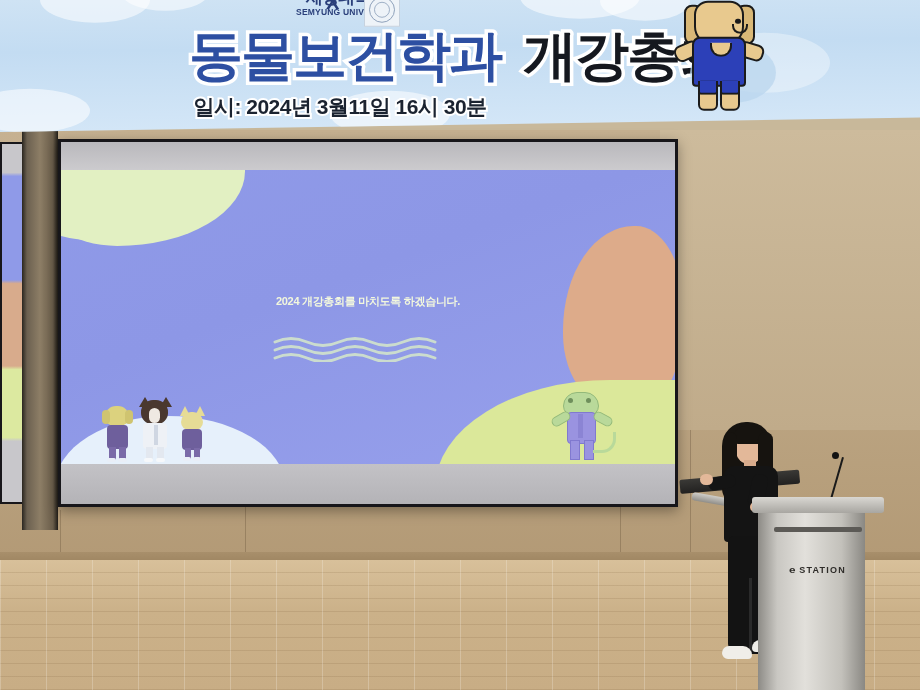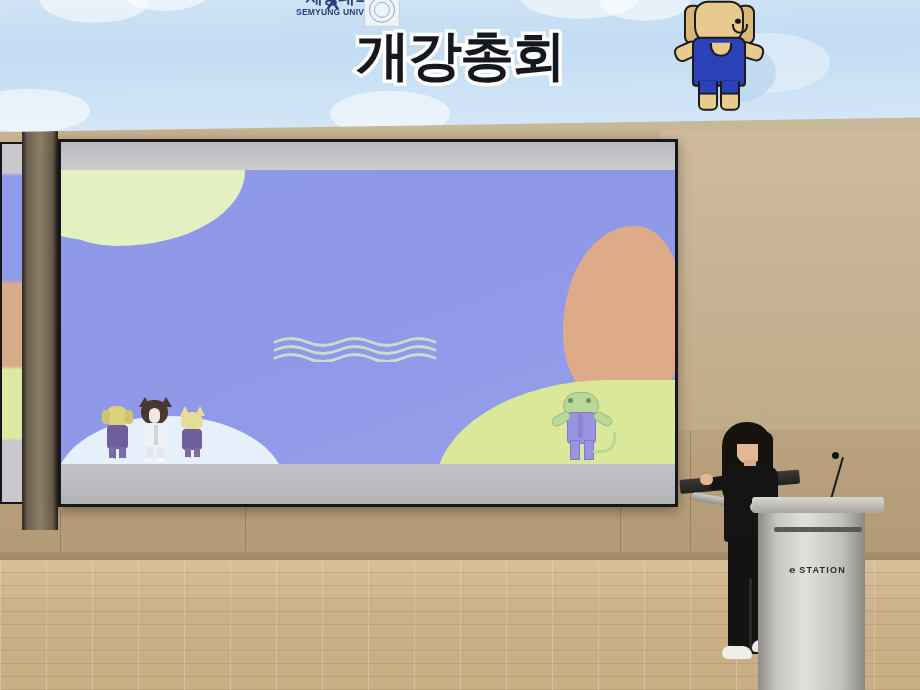--- a/index.html
+++ b/index.html
@@ -262,20 +262,21 @@
     <div class="screen-surface">
       <div class="screen-blank-top"></div>
 
       <div class="slide">
         <div class="blob-green2"></div>
         <div class="blob-green"></div>
         <div class="blob-orange"></div>
         <div class="hill-yellow"></div>
         <div class="hill-white"></div>
 
+        <div class="thanksub">2024 개강총회를 마치도록 하겠습니다.</div>
 
         <svg class="waves" width="190" height="26">
           <path d="M2 6 q16 -7 32 0 t32 0 t32 0 t32 0 t32 0" fill="none" stroke="#d6e8c9" stroke-width="3" stroke-linecap="round" opacity=".85"></path>
           <path d="M2 14 q16 -7 32 0 t32 0 t32 0 t32 0 t32 0" fill="none" stroke="#d6e8c9" stroke-width="3" stroke-linecap="round" opacity=".85"></path>
           <path d="M2 22 q16 -7 32 0 t32 0 t32 0 t32 0 t32 0" fill="none" stroke="#d6e8c9" stroke-width="3" stroke-linecap="round" opacity=".85"></path>
         </svg>
 
         <div class="chars">
 
           <div class="ch" style="left:0;width:34px;height:56px;">
@@ -347,22 +348,24 @@
         <div class="logo-en">SEMYUNG UNIVERSITY</div>
       </div>
       <div class="logo-x">X</div>
       <div class="seal">
         <div class="seal-ring">
             <div class="seal-ring2"></div>
           </div>
       </div>
 
       <div class="title-row">
+        <div class="title-main">동물보건학과</div>
         <div class="title-sub2">개강총회</div>
       </div>
+      <div class="banner-date">일시: 2024년 3월11일 16시 30분</div>
 
       <div class="mascot">
         <div class="m-shadow"></div>
         <div class="m-ear l"></div>
         <div class="m-ear r"></div>
         <div class="m-head">
           <div class="m-face">
             <div class="m-nose"></div>
             <div class="m-mouth"></div>
           </div>

